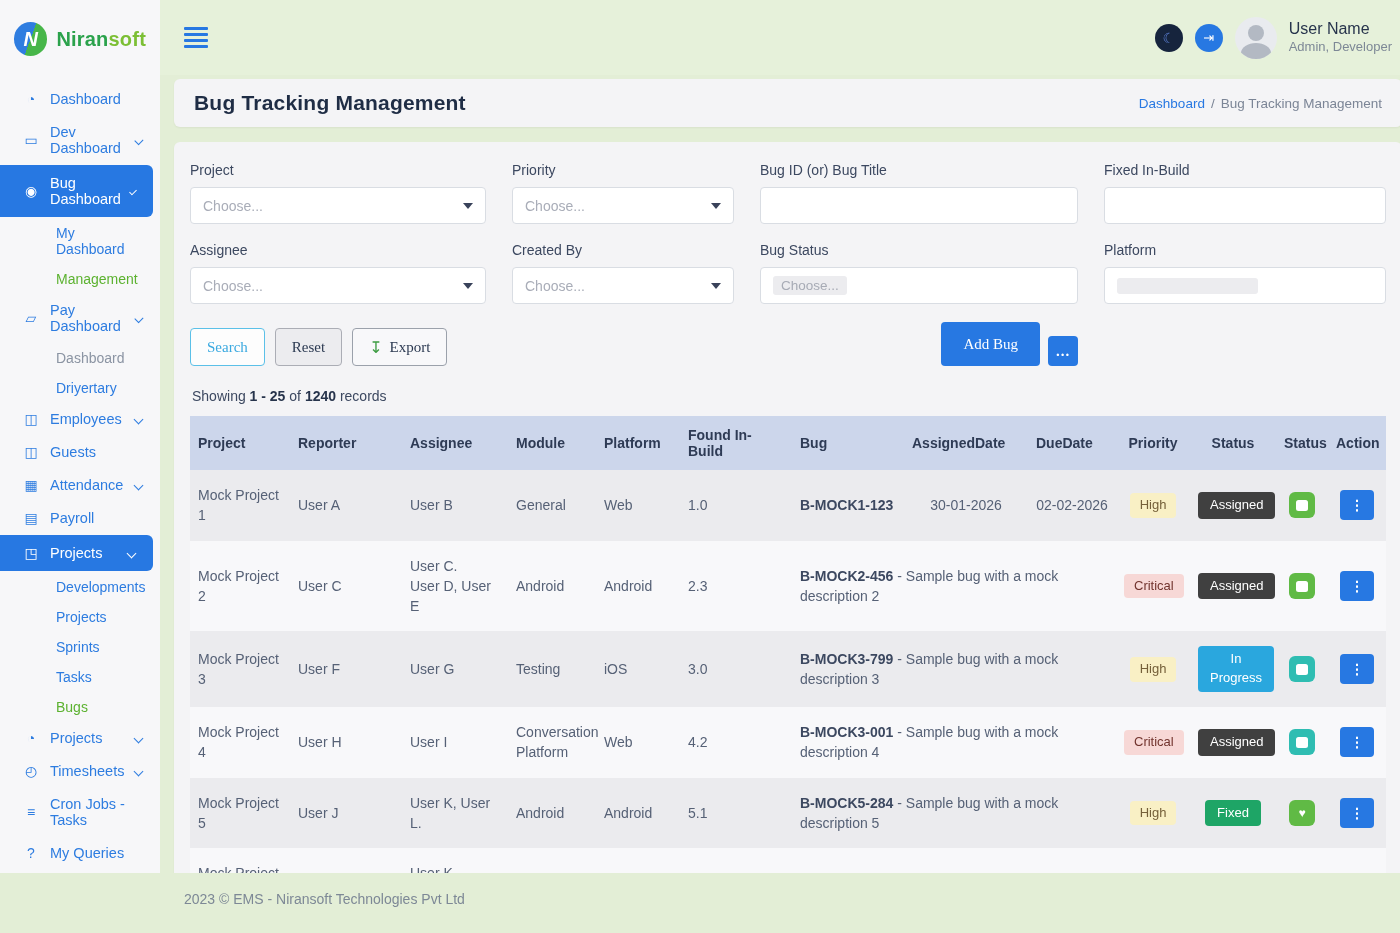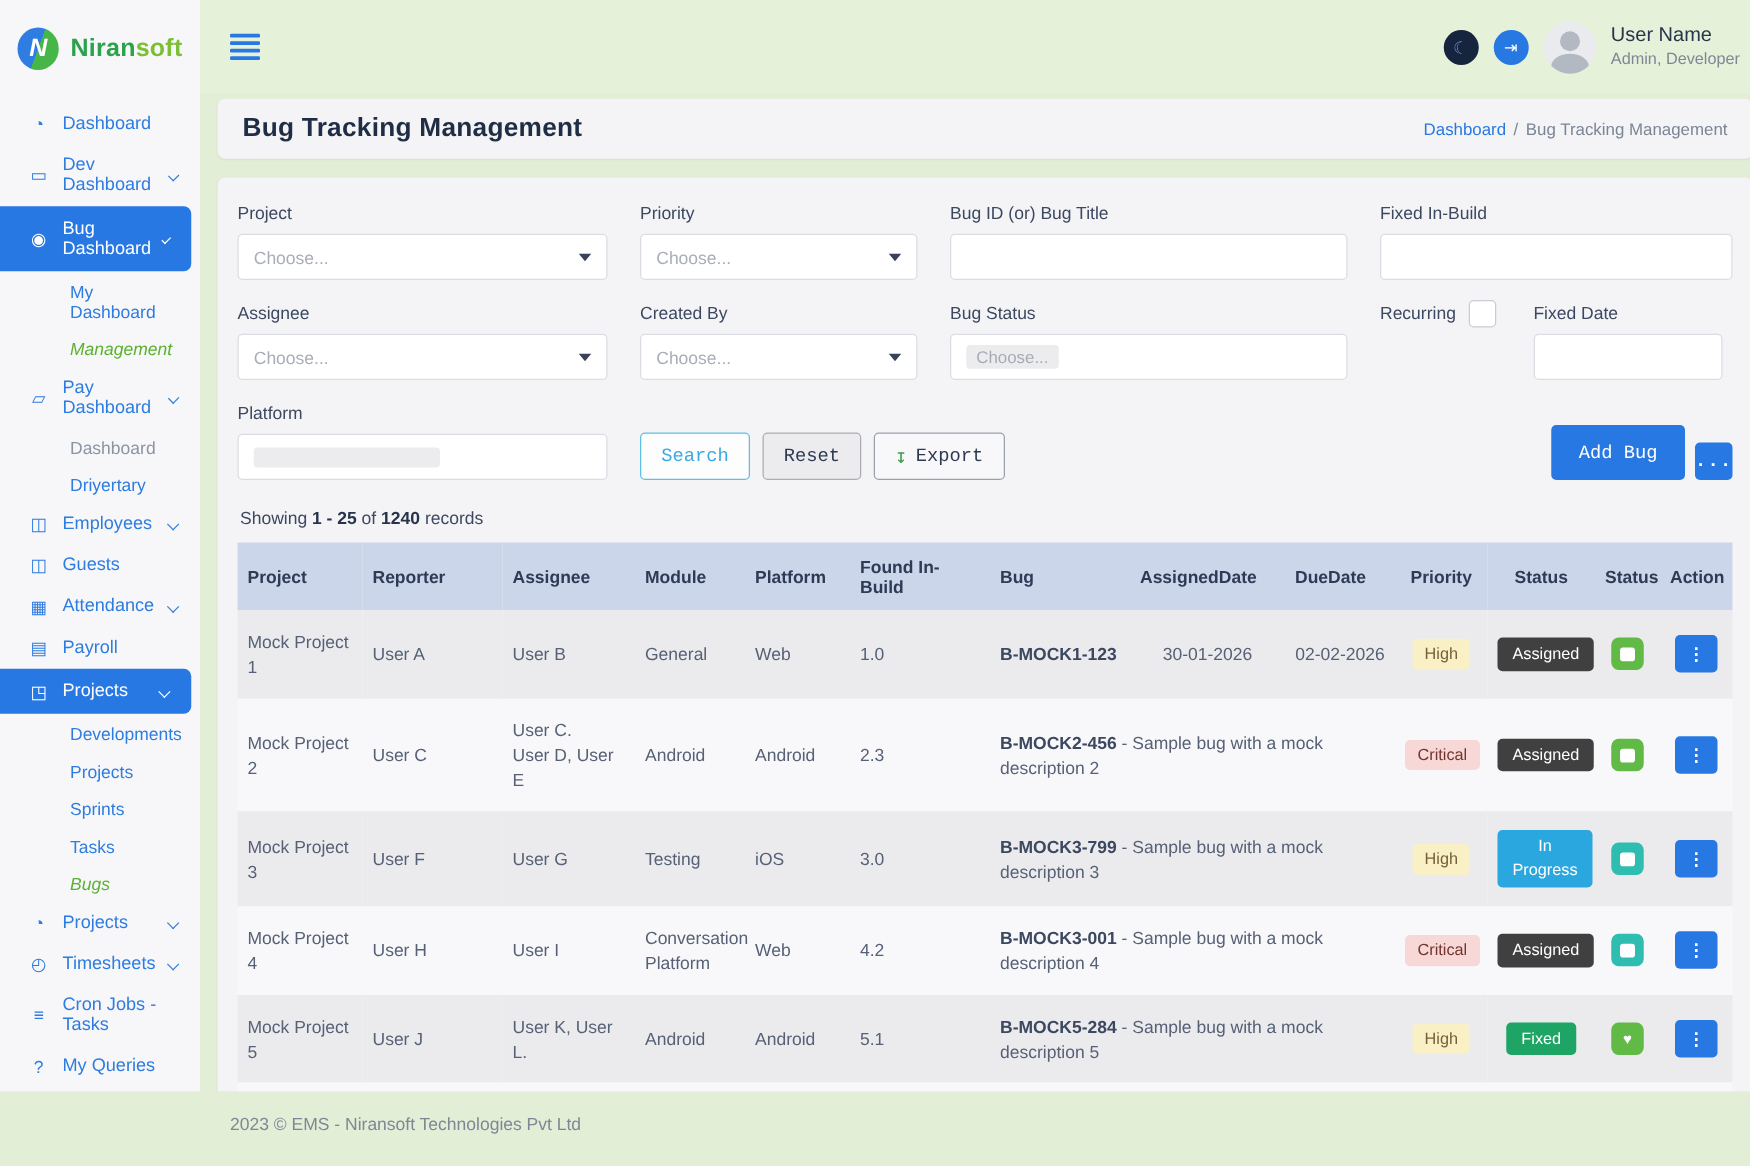--- a/index.html
+++ b/index.html
@@ -15,21 +15,21 @@
   .logo-mark span { color:#fff; font-weight:bold; font-style:italic; font-size:20px; }
   .logo-text { font-size:20px; font-weight:bold; letter-spacing:.2px; }
   .logo-text .t1 { color:#2ba24c; } .logo-text .t2 { color:#7cbf35;text-align:center; }
   .sb-item { display:flex; align-items:center; gap:10px; padding:8px 14px 8px 22px; color:#2d7ce0;
              font-size:14.5px; font-weight:500; cursor:pointer; margin:1px 0; }
   .sb-item .sb-icon { width:18px; text-align:center; font-size:14px; flex:0 0 18px; }
   .sb-item .chevron { width:7px; height:7px; border-right:1.8px solid currentColor; border-bottom:1.8px solid currentColor;
                       transform:rotate(45deg); margin-left:auto; margin-right:4px; }
   .sb-item.sub { padding-left:56px; font-size:14px; padding-top:6.5px; padding-bottom:6.5px; }
   .sb-item.primary { background:#2778e2; color:#fff; border-radius:0 6px 6px 0; margin-right:7px; padding-top:10px; padding-bottom:10px; }
-  .sb-item.link-green { color:#5cb230;font-style:italic; }
+  .sb-item.link-green { color:#5cb230; }
   .sb-item.muted { color:#8b94a3; }
 
   
   .main { flex:1; display:flex; flex-direction:column; background:#e3eed6; }
   .topbar { height:75px; background:#e6f1da; display:flex; align-items:center; padding:0 24px 0 20px; }
   .hamburger { background:none; border:none; cursor:pointer; display:flex; flex-direction:column; gap:3px; padding:4px; }
   .hamburger .bar { width:24px; height:3px; background:#2778e2; border-radius:1px; }
   .top-right { margin-left:auto; display:flex; align-items:center; gap:12px; }
   .circle-btn { width:28px; height:28px; border-radius:50%; border:none; cursor:pointer; display:flex; align-items:center; justify-content:center; font-size:14px; }
   .circle-btn.dark { background:#16243d; color:#5b7fd4; }
@@ -61,21 +61,21 @@
   .f-input { cursor:text; }
   .f-select .caret { margin-left:auto; width:0; height:0; border-left:5px solid transparent; border-right:5px solid transparent; border-top:6px solid #39425a; }
   .chip { background:#ececef; border-radius:3px; padding:2px 8px; color:#a7abb5; font-size:13.5px; }
   .chip.empty { width:55%; height:16px; padding:0; }
   .rec-row { display:flex; gap:30px; }
   .rec-box { display:flex; align-items:flex-start; gap:10px; }
   .checkbox { width:22px; height:22px; background:#fff; border:1px solid #c9ccd4; border-radius:4px; cursor:pointer; margin-top:-2px; }
   .fixed-date { flex:1; }
   .fixed-date .f-input { width:151px; }
   .btn-row { display:flex; align-items:flex-end; gap:10px; }
-  .btn { height:38px; border-radius:4px; font-size:15px; cursor:pointer; padding:0 16px; font-family:Liberation Mono, monospace; }
+  .btn { height:38px; border-radius:4px; font-size:15px; cursor:pointer; padding:0 16px; font-family:Liberation Serif, serif; }
   .btn.search { background:#fdfdfd; border:1px solid #5bc0e8; color:#3aa9e0; }
   .btn.reset { background:#ececef; border:1px solid #abadb5; color:#2c3a52; }
   .btn.export { background:#f8f8fa; border:1px solid #9ba1ab; color:#2c3a52; display:flex; align-items:center; gap:7px; }
   .btn.export .dl { color:#3f9d44; font-size:16px; }
   .addbug-wrap { display:flex; align-items:flex-end; justify-content:flex-end; gap:8px; }
   .btn.addbug { background:#2778e2; border:none; color:#fff; padding:0 22px; height:44px; }
   .btn.more { background:#2778e2; border:none; color:#fff; width:30px; padding:0; height:30px; font-weight:bold; letter-spacing:1px; }
 
   
   .showing { font-size:14px; color:#3c4860; margin:22px 0 12px 2px; }
@@ -314,30 +314,20 @@
                 <span>Choose...</span>
                 <span class="caret"></span>
               </div>
           </div>
           <div>
             <div class="f-label">Bug Status</div>
             <div class="f-input">
                 <span class="chip">Choose...</span>
               </div>
           </div>
-          <div class="rec-row">
-            <div class="rec-box">
-              <div class="f-label">Recurring</div>
-              <span class="checkbox"></span>
-            </div>
-            <div class="fixed-date">
-              <div class="f-label">Fixed Date</div>
-              <div class="f-input"></div>
-            </div>
-          </div>
 
           <div>
             <div class="f-label">Platform</div>
             <div class="f-input">
                 <span class="chip empty"></span>
               </div>
           </div>
           <div class="btn-row" style="grid-column:span 2;">
             <button class="btn search">Search</button>
             <button class="btn reset">Reset</button>

